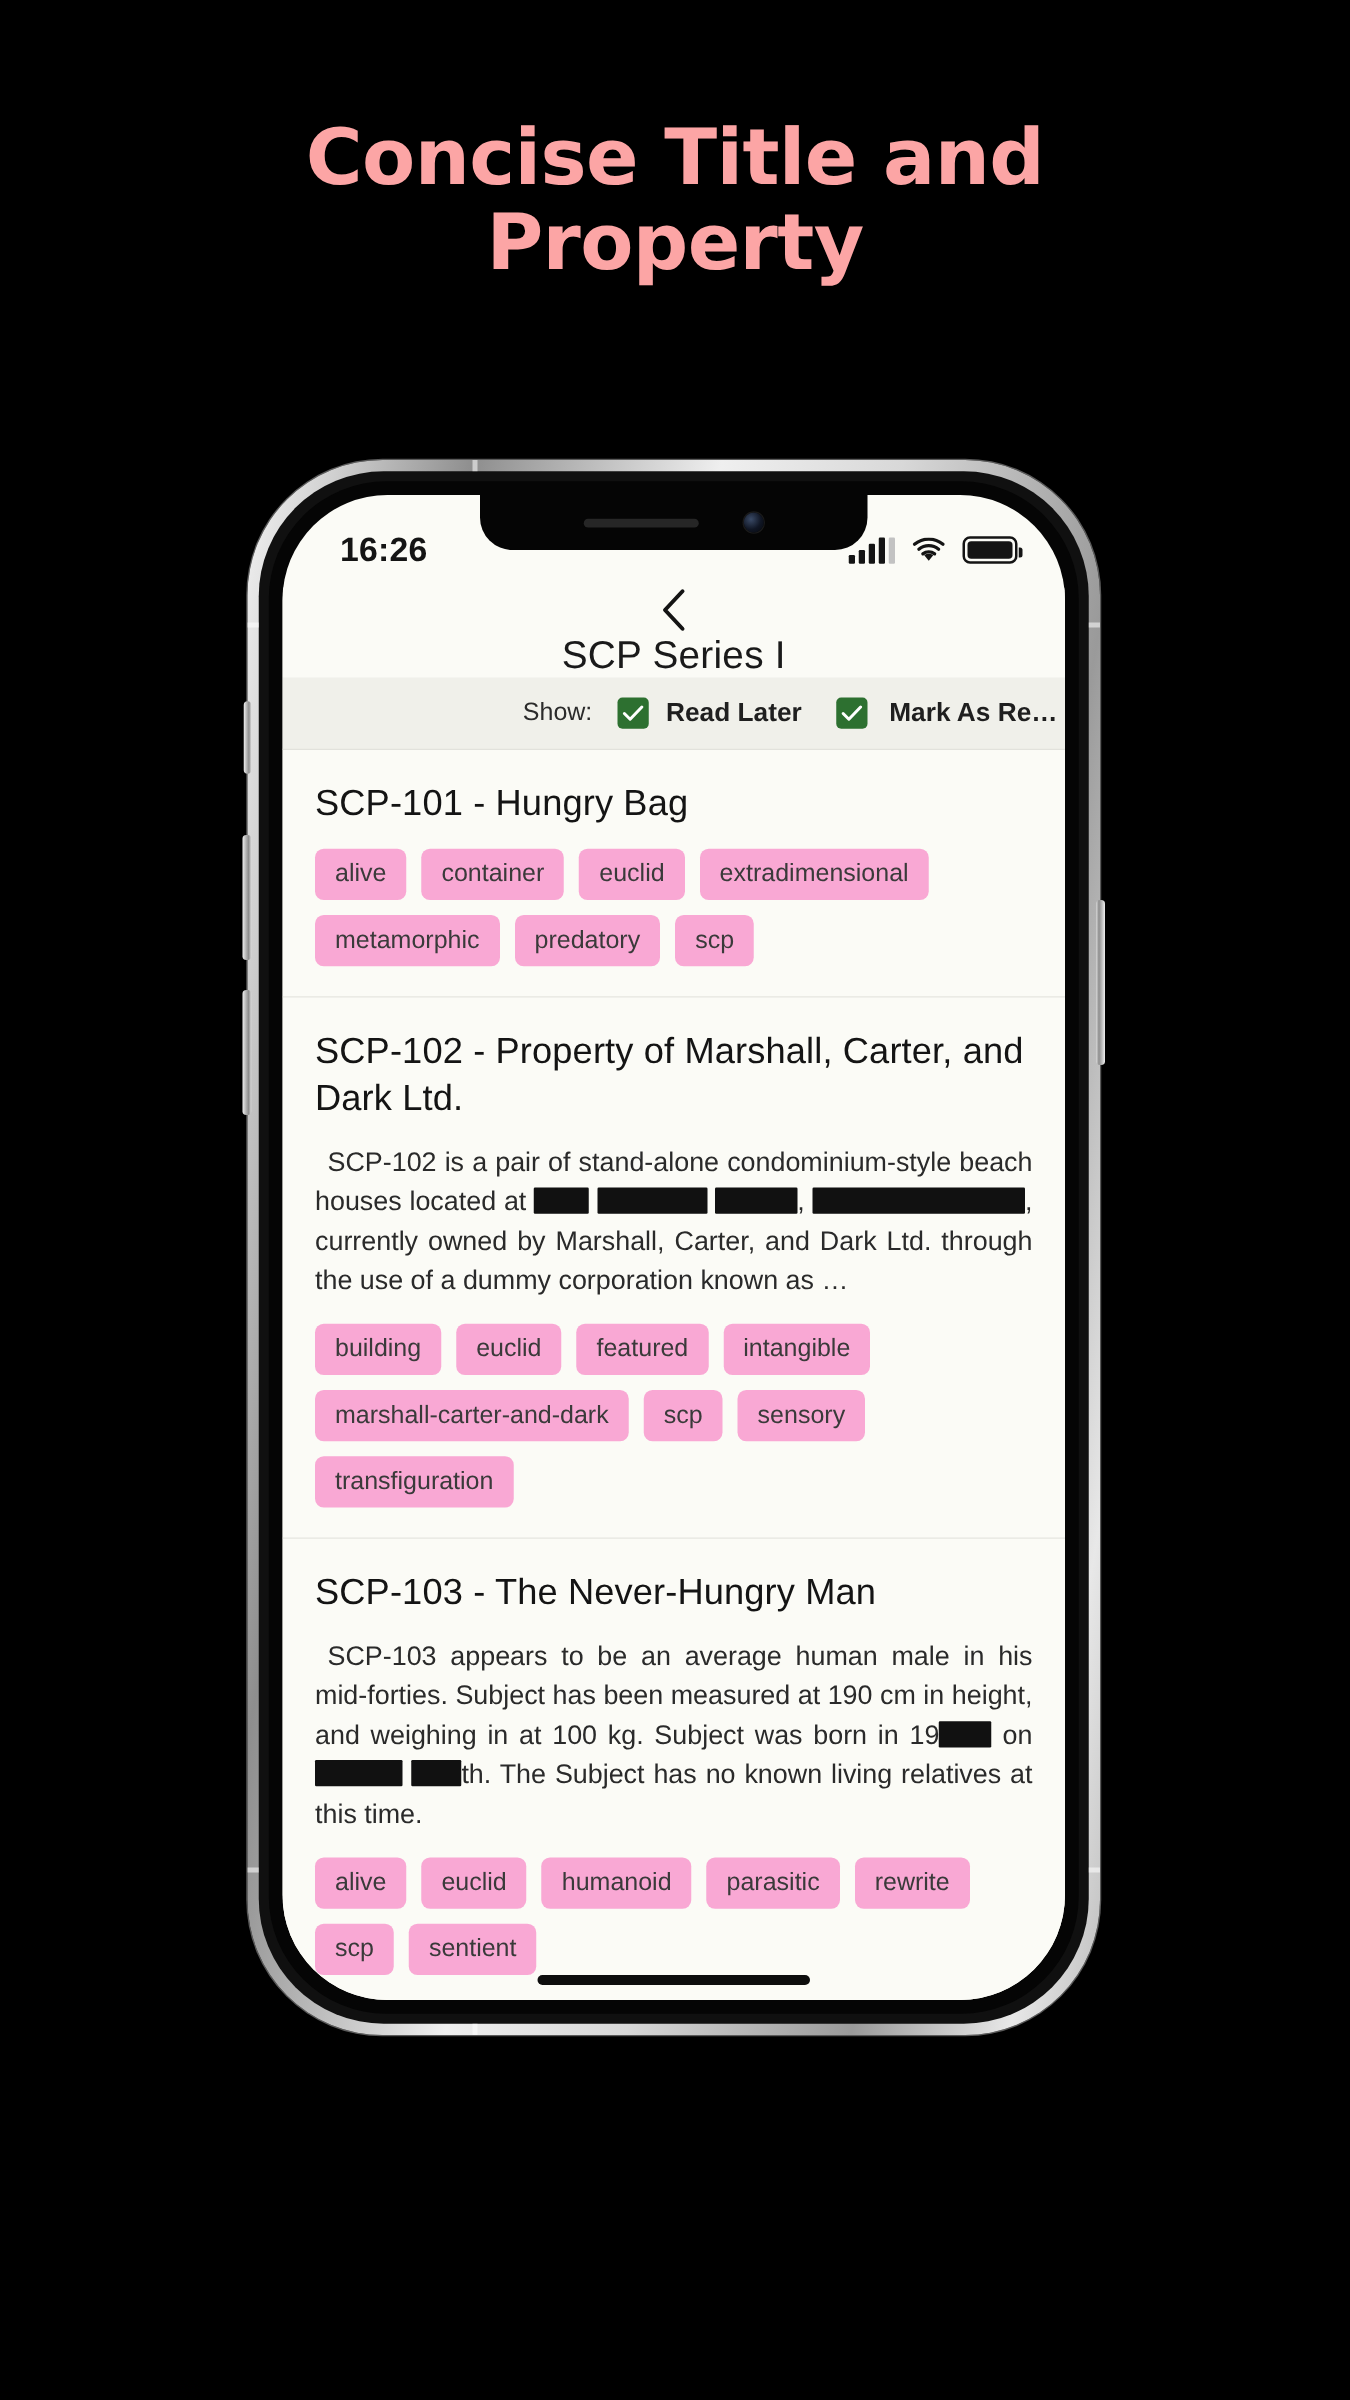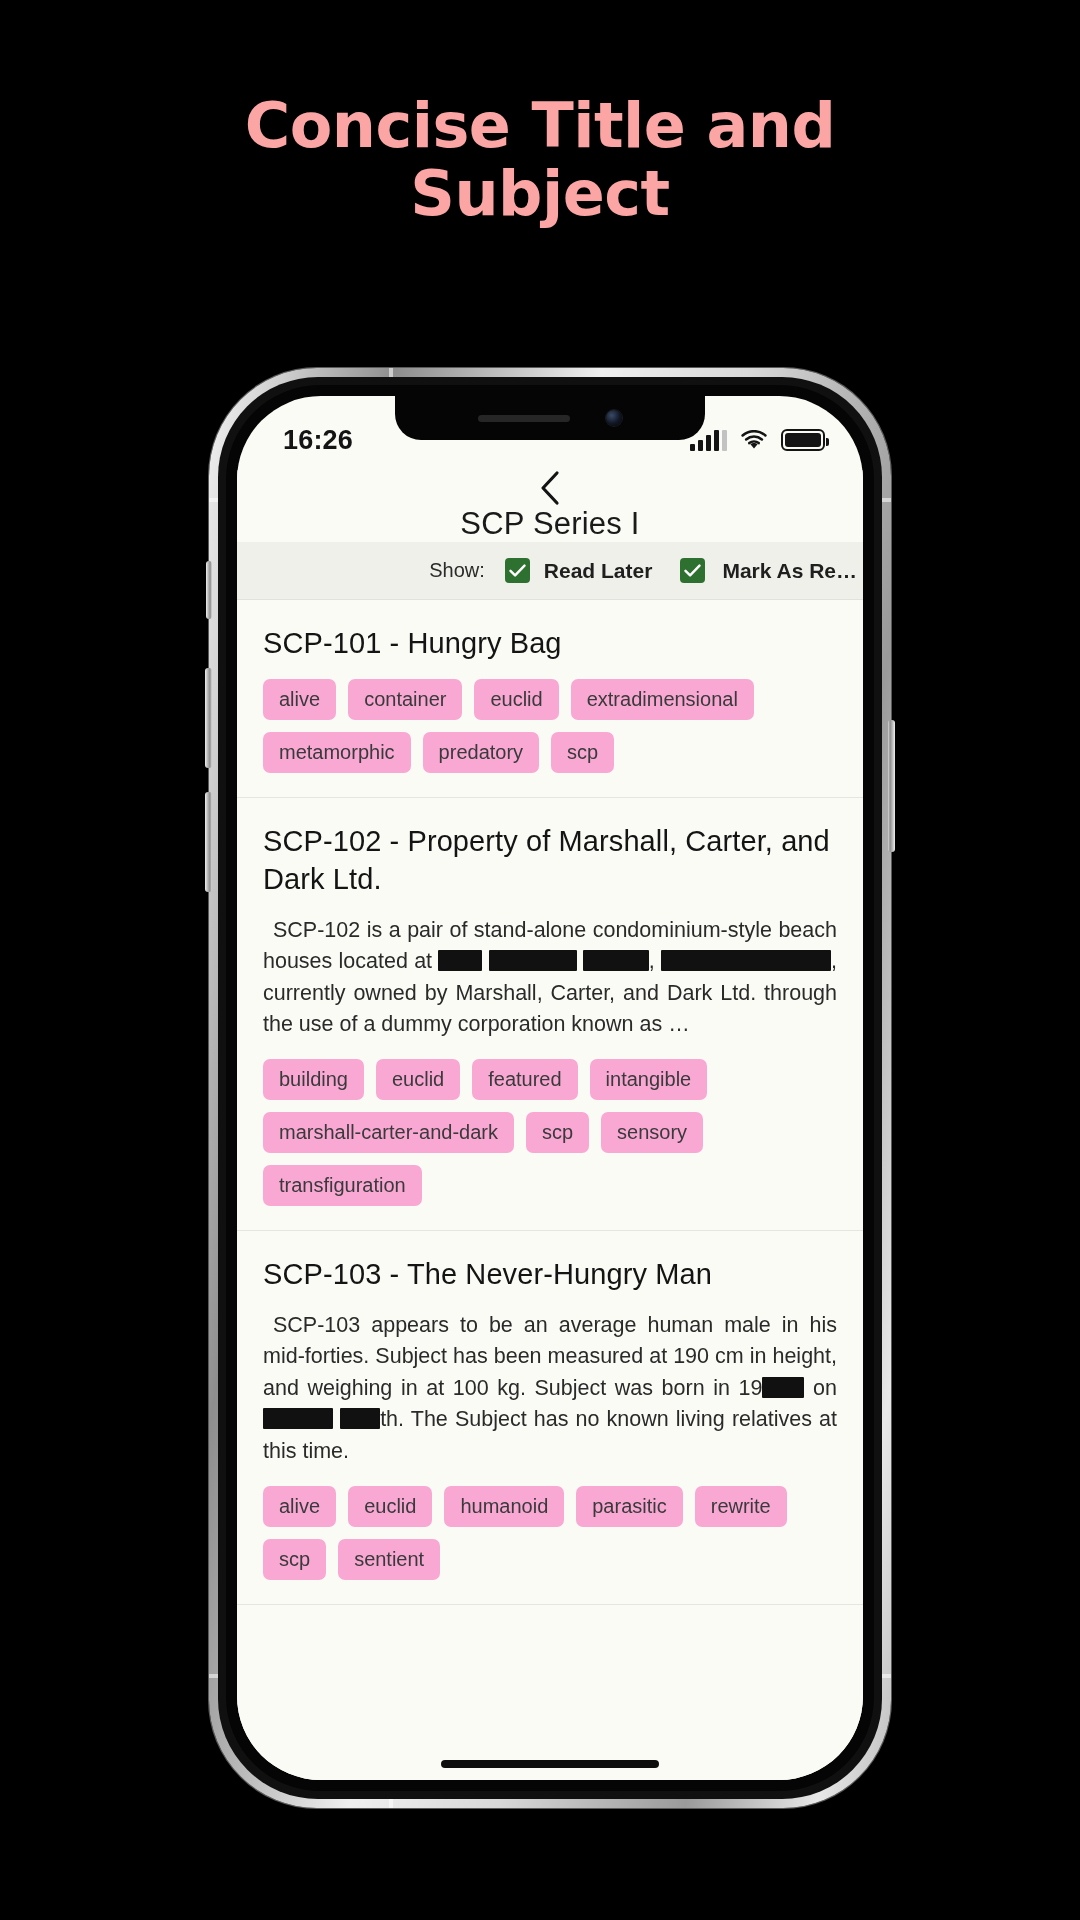--- a/index.html
+++ b/index.html
@@ -20,22 +20,22 @@
     font-weight: 700;
     font-size: 62px;
     line-height: 1.1;
     letter-spacing: -0.5px;
   }
   .headline .l2 { display: block; }
 
   
   .device-wrap {
     position: absolute;
-    left: 209px; top: 368px;
-    width: 682px; height: 1440px;
+    left: 198px; top: 368px;
+    width: 682px; height: 1260px;
   }
   
   .rim-outer {
     position: absolute; inset: 0;
     border-radius: 108px;
     background: linear-gradient(100deg,#f2f2f2 0%, #cfcfcf 8%, #8e8e8e 20%, #efefef 42%, #d8d8d8 58%, #9a9a9a 78%, #e8e8e8 92%, #bdbdbd 100%);
     box-shadow: 0 0 0 1px #5a5a5a;
   }
   .rim-inner {
     position: absolute; left: 9px; top: 9px; right: 9px; bottom: 9px;
@@ -194,21 +194,21 @@
   .home-ind {
     position: absolute; bottom: 12px; left: 50%; transform: translateX(-50%);
     width: 218px; height: 8px; border-radius: 5px; background: #0d0d0d;
   }
 </style>
 </head>
 <body>
 
 <div class="headline">
   <span>Concise Title and</span>
-  <span class="l2">Subject</span>
+  <span class="l2">Property</span>
 </div>
 
 <div class="device-wrap">
   <div class="rim-outer"></div>
   <div class="rim-inner"></div>
   <div class="bezel"></div>
 
   <div class="btn-side btn-silent"></div>
   <div class="btn-side btn-volup"></div>
   <div class="btn-side btn-voldn"></div>

